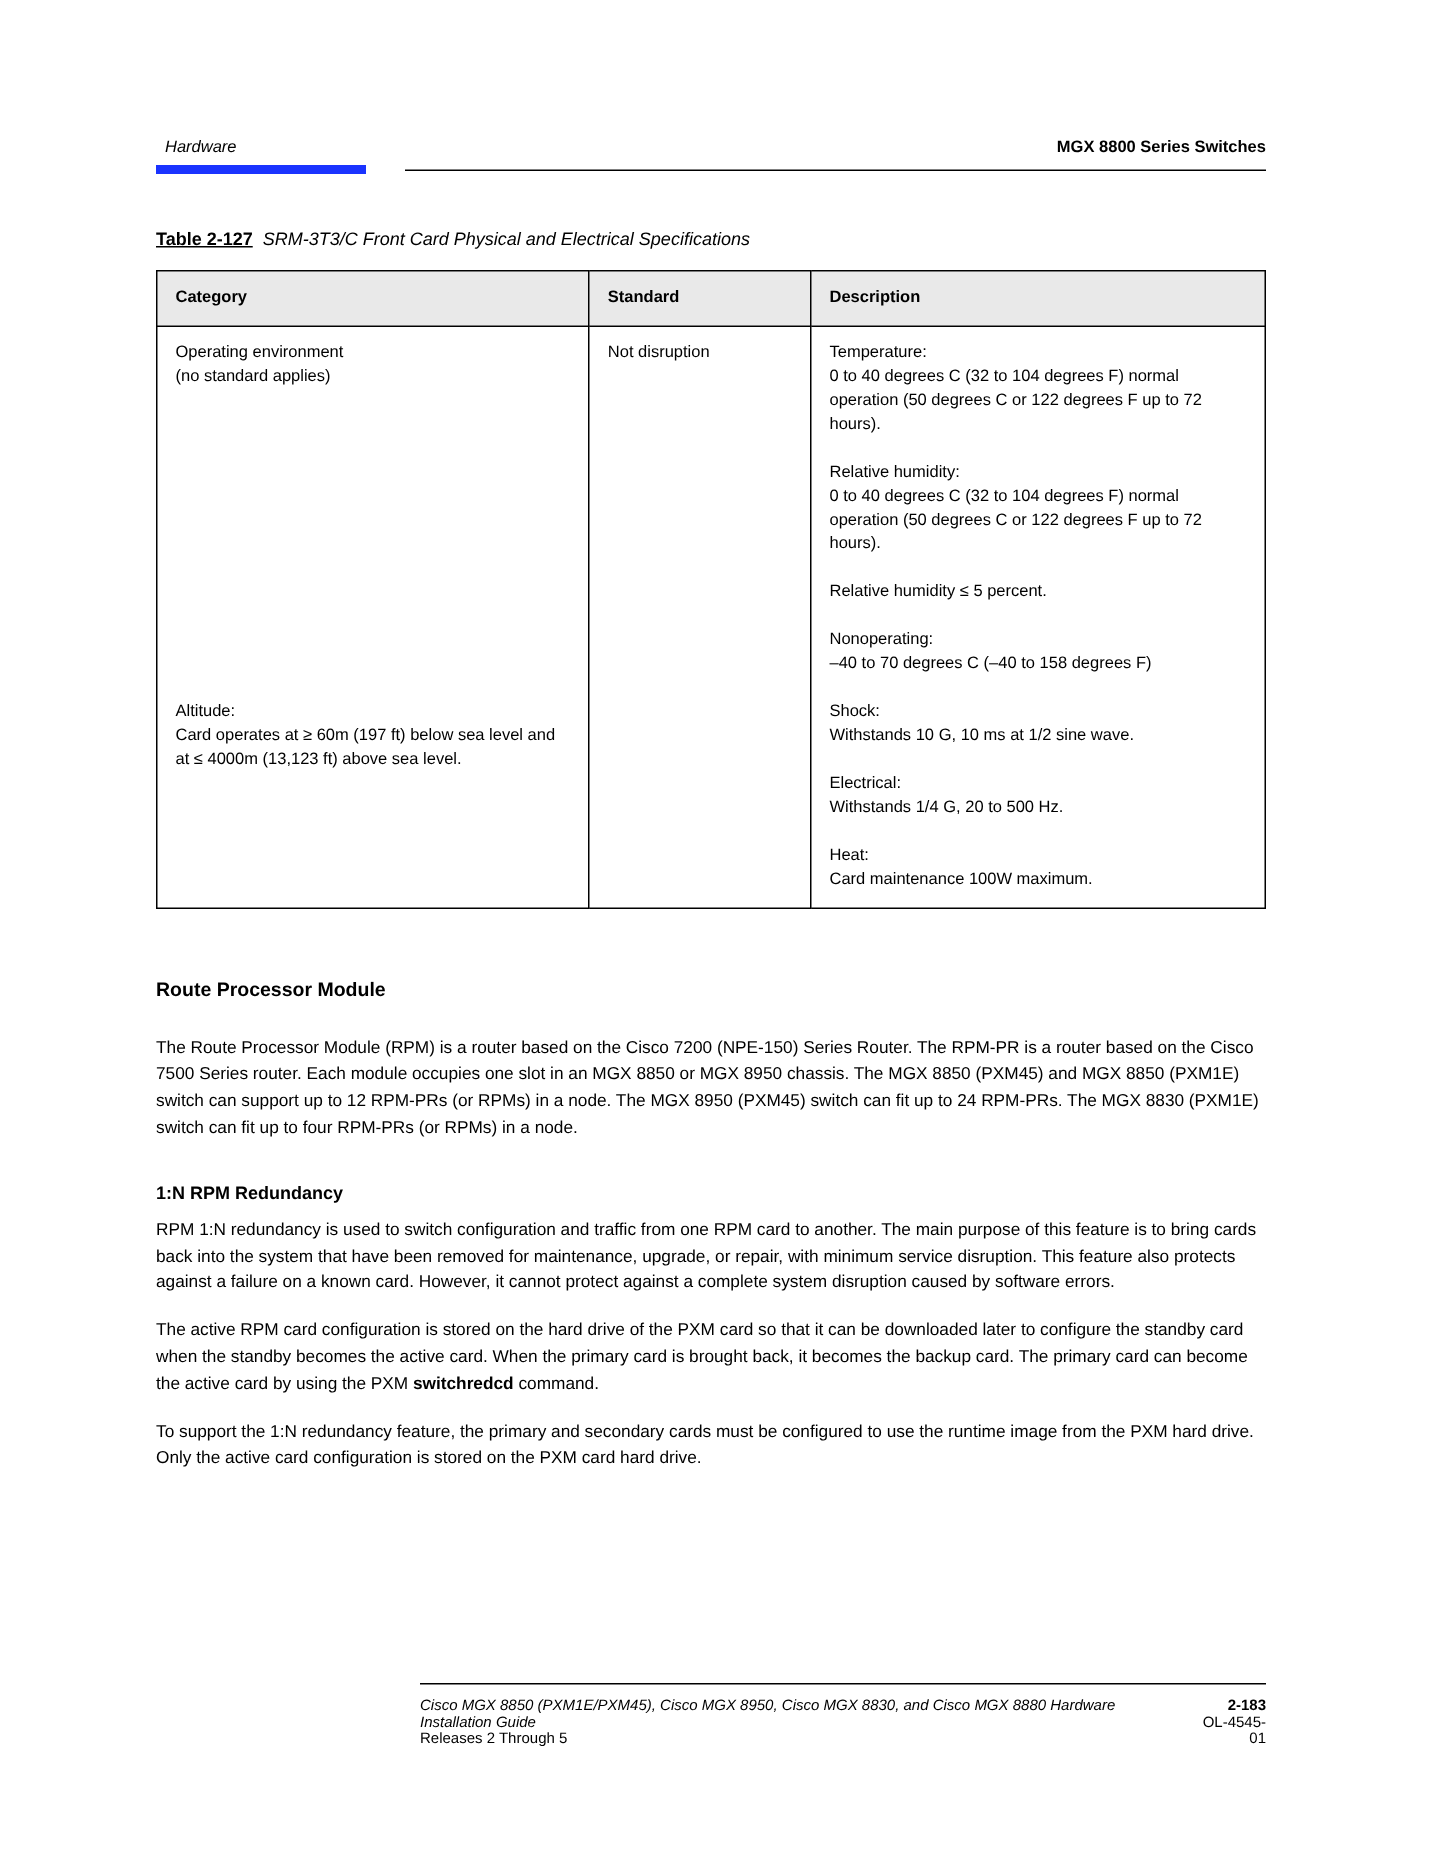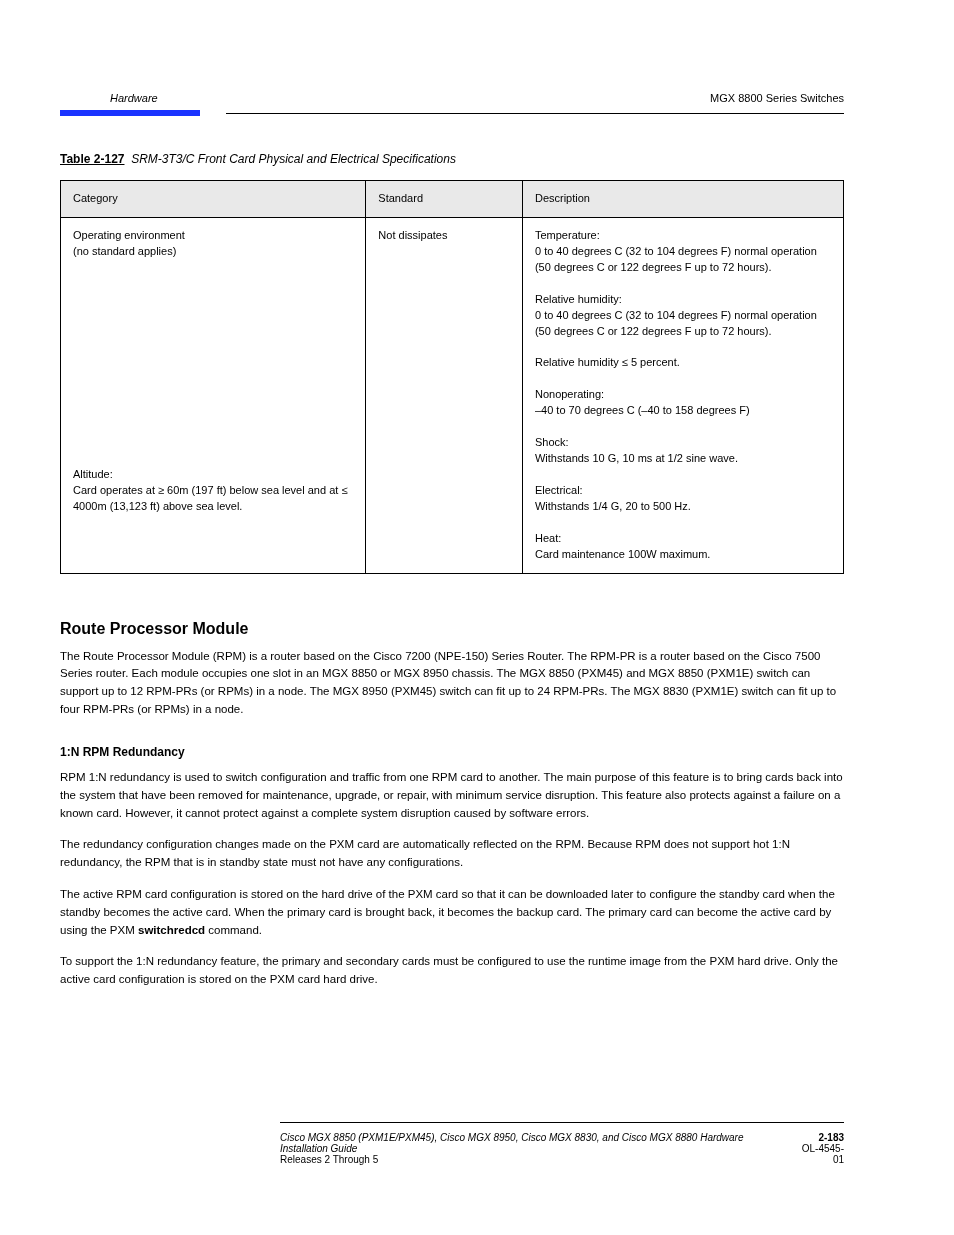--- a/index.html
+++ b/index.html
@@ -1,32 +1,32 @@
 <!DOCTYPE html>
 <html><head>
 <meta charset="utf-8">
 <style>
   * { box-sizing: border-box; margin: 0; padding: 0; }
   html, body { width: 954px; height: 1235px; background: #fff; font-family: Arial, Helvetica, sans-serif; color: #000; }
-  .page { position: relative; width: 954px; height: 1235px; padding: 110px 110px 40px 60px; }
+  .page { position: relative; width: 954px; height: 1235px; padding: 110px 110px 40px 104px; }
   .header-rules { display: flex; align-items: center; margin-bottom: 36px; }
   .rule-blue { height: 6px; background: #1a33ff; width: 140px; }
   .rule-gap { width: 26px; }
   .rule-black { height: 1px; background: #000; flex: 1; }
   .header-above { position: absolute; left: 110px; right: 110px; top: 92px; display: flex; justify-content: space-between; font-size: 11px; color: #000; font-style: italic; }
-  .header-above .right { font-style: normal; }
+  .header-above .right { font-style: normal; font-weight: bold; }
   .caption { font-size: 12px; margin: 24px 0 14px 0; font-style: italic; }
   .caption .bold { font-weight: bold; font-style: normal; text-decoration: underline; }
   table { border-collapse: collapse; width: 100%; table-layout: fixed; }
   col.col1 { width: 39%; }
   col.col2 { width: 20%; }
   col.col3 { width: 41%; }
   th, td { border: 1px solid #000; font-size: 11px; vertical-align: top; padding: 10px 12px 10px 12px; text-align: left; line-height: 1.45; }
-  th { background: #e9e9e9; font-weight: normal; }
-  .section-head { font-size: 16px; font-weight: bold; margin-top: 46px; margin-bottom: 10px; }
+  th { background: #e9e9e9; font-weight: bold; }
+  .section-head { font-size: 13px; font-weight: bold; margin-top: 46px; margin-bottom: 24px; }
   .subhead { font-size: 12px; font-weight: bold; margin-top: 26px; margin-bottom: 10px; }
   .body { font-size: 11.5px; line-height: 1.55; color: #000; }
   .body p { margin-bottom: 14px; }
   .footer-rule { position: absolute; left: 280px; right: 110px; top: 1122px; height: 1px; background: #000; }
   .footer-text { position: absolute; left: 280px; right: 110px; top: 1132px; display: flex; justify-content: space-between; font-size: 10px; font-style: italic; align-items: flex-end; }
   .footer-text .pageno { font-style: normal; }
   .sym { font-family: 'Segoe UI Symbol','Arial Unicode MS',Arial,sans-serif; }
 </style>
 </head>
 <body>
@@ -62,21 +62,21 @@
   </thead>
   <tbody>
     <tr>
       <td>
         <span>Operating environment</span><br>
         <span>(no standard applies)</span>
         <br><br><br><br><br><br><br><br><br><br><br><br><br><br>
         <span>Altitude:</span><br>
         Card operates at <span class="sym">≥</span> 60m (197 ft) below sea level and at <span class="sym">≤</span> 4000m (13,123 ft) above sea level.
       </td>
-      <td>Not dissipates</td>
+      <td>Not disruption</td>
       <td>
         <span>Temperature:</span><br>
         <span>0 to 40 degrees C (32 to 104 degrees F) normal operation (50 degrees C or 122 degrees F up to 72 hours).</span><br><br>
         <span>Relative humidity:</span><br>
         <span>0 to 40 degrees C (32 to 104 degrees F) normal operation (50 degrees C or 122 degrees F up to 72 hours).</span><br><br>
         Relative humidity <span class="sym">≤</span> 5 percent.<br><br>
         <span>Nonoperating:</span><br>
         <span>–40 to 70 degrees C (–40 to 158 degrees F)</span><br><br>
         <span>Shock:</span><br>
         <span>Withstands 10 G, 10 ms at 1/2 sine wave.</span><br><br>
@@ -90,21 +90,20 @@
 </table>
 
 <div class="section-head">Route Processor Module</div>
 <div class="body">
   <p>The Route Processor Module (RPM) is a router based on the Cisco 7200 (NPE-150) Series Router. The RPM-PR is a router based on the Cisco 7500 Series router. Each module occupies one slot in an MGX 8850 or MGX 8950 chassis. The MGX 8850 (PXM45) and MGX 8850 (PXM1E) switch can support up to 12 RPM-PRs (or RPMs) in a node. The MGX 8950 (PXM45) switch can fit up to 24 RPM-PRs. The MGX 8830 (PXM1E) switch can fit up to four RPM-PRs (or RPMs) in a node.</p>
 </div>
 
 <div class="subhead">1:N RPM Redundancy</div>
 <div class="body">
   <p>RPM 1:N redundancy is used to switch configuration and traffic from one RPM card to another. The main purpose of this feature is to bring cards back into the system that have been removed for maintenance, upgrade, or repair, with minimum service disruption. This feature also protects against a failure on a known card. However, it cannot protect against a complete system disruption caused by software errors.</p>
-  <p>The redundancy configuration changes made on the PXM card are automatically reflected on the RPM. Because RPM does not support hot 1:N redundancy, the RPM that is in standby state must not have any configurations.</p>
   <p>The active RPM card configuration is stored on the hard drive of the PXM card so that it can be downloaded later to configure the standby card when the standby becomes the active card. When the primary card is brought back, it becomes the backup card. The primary card can become the active card by using the PXM <b>switchredcd</b> command.</p>
   <p>To support the 1:N redundancy feature, the primary and secondary cards must be configured to use the runtime image from the PXM hard drive. Only the active card configuration is stored on the PXM card hard drive.</p>
 </div>
 
 <div class="footer-rule"></div>
 <div class="footer-text">
   <span>
     <span>Cisco MGX 8850 (PXM1E/PXM45), Cisco MGX 8950, Cisco MGX 8830, and Cisco MGX 8880 Hardware Installation Guide</span><br>
     <span style="font-style:normal">Releases 2 Through 5</span>
   </span>

